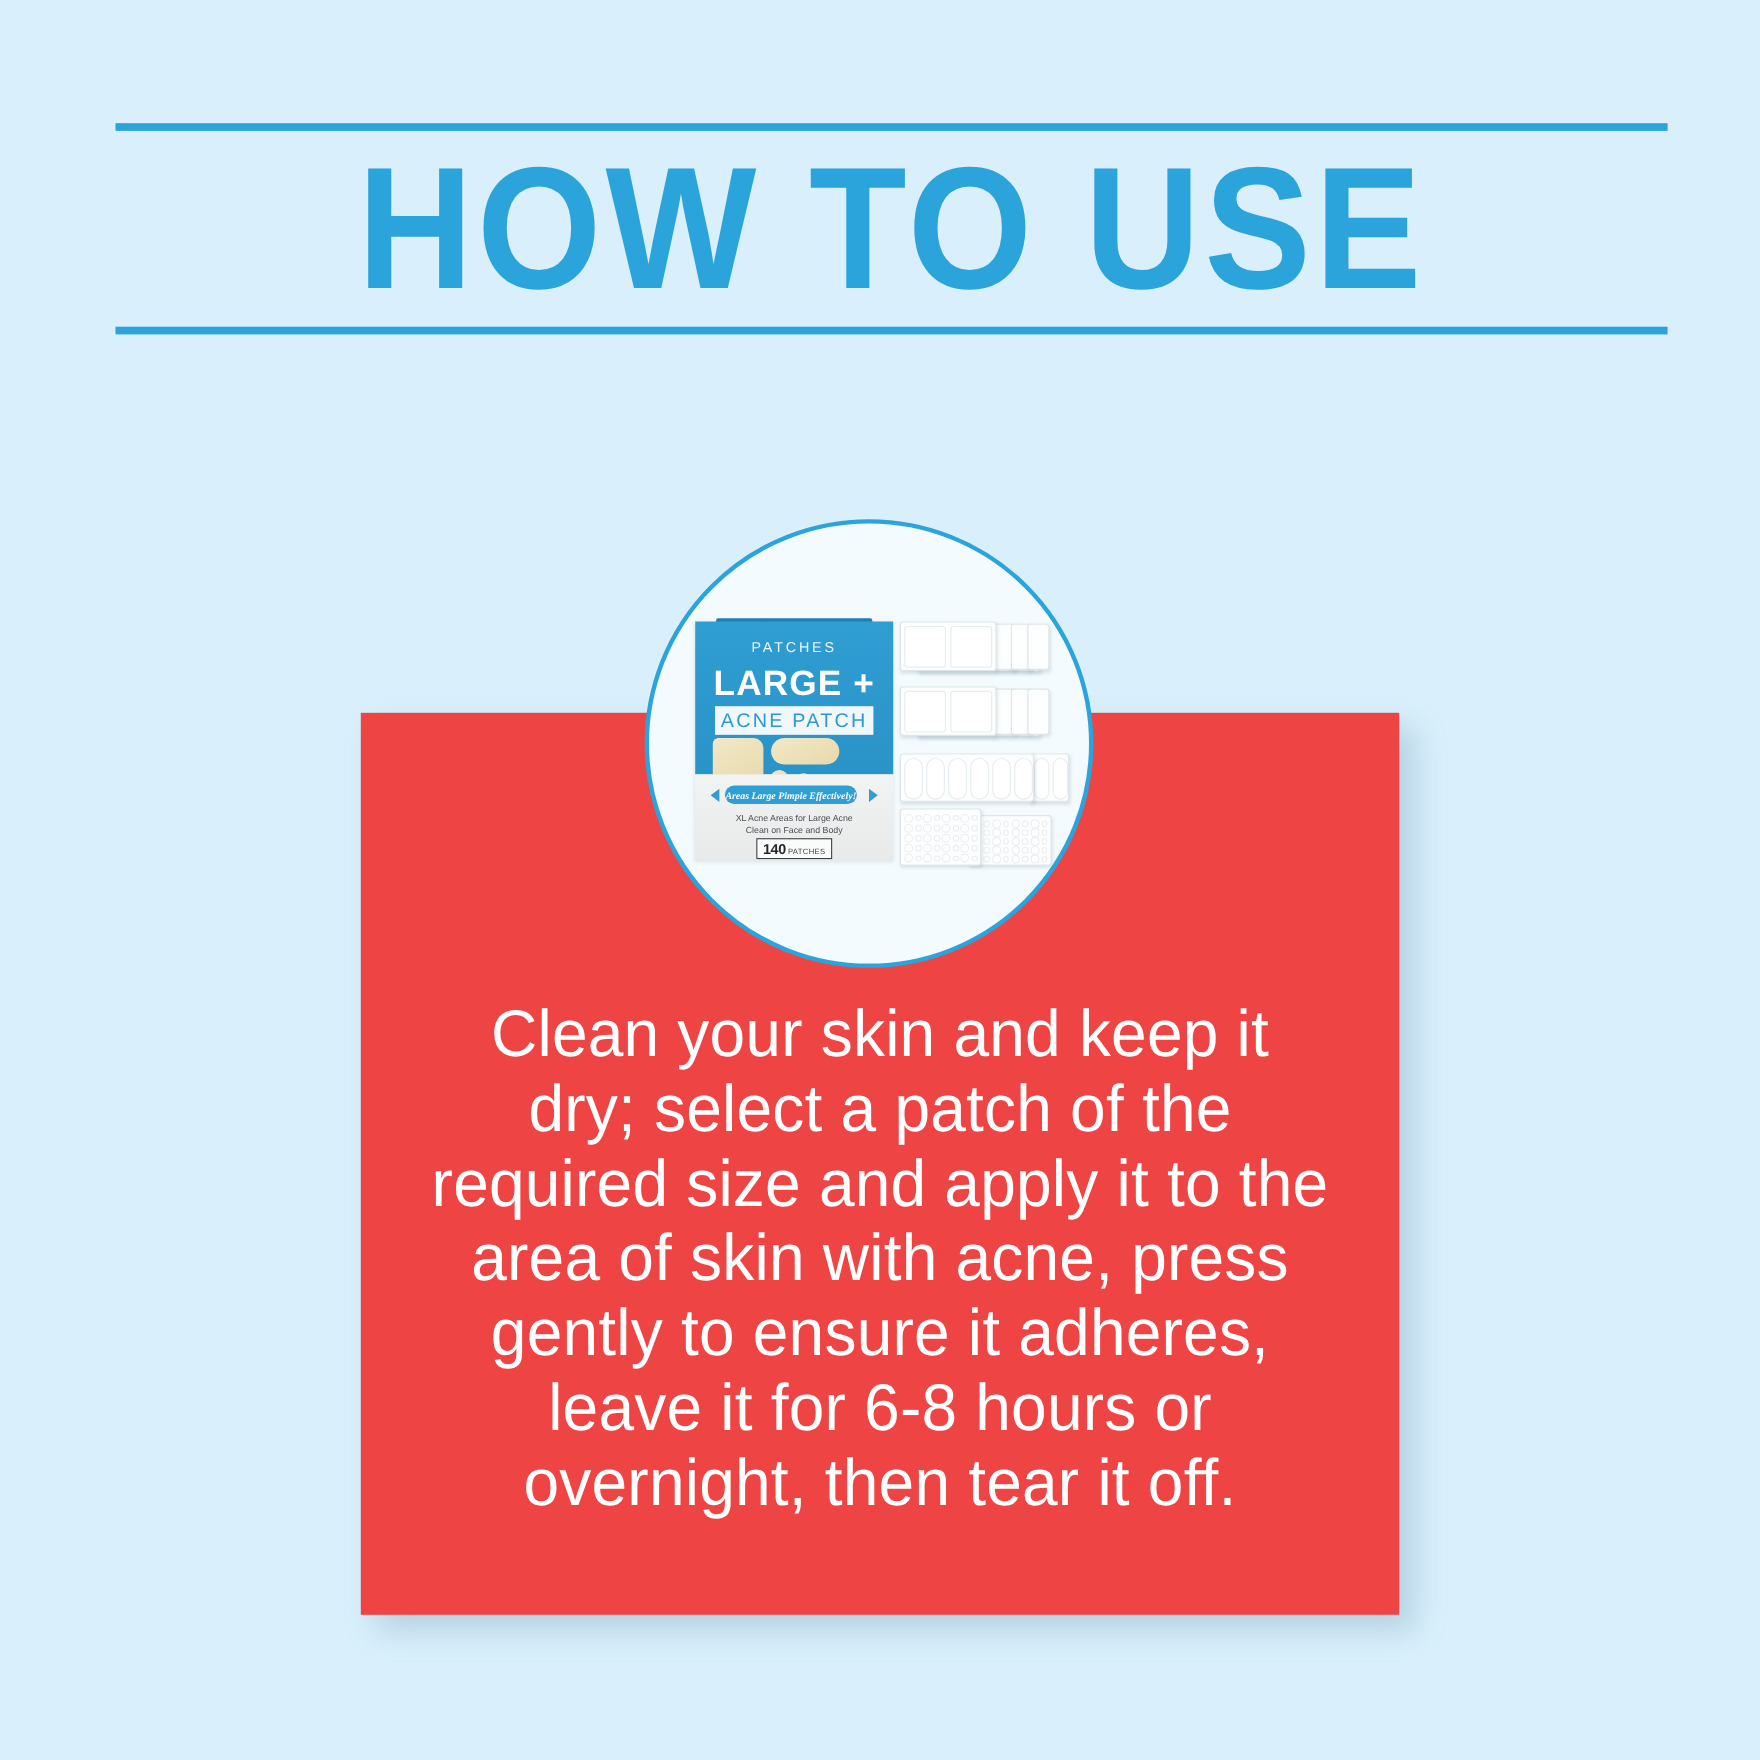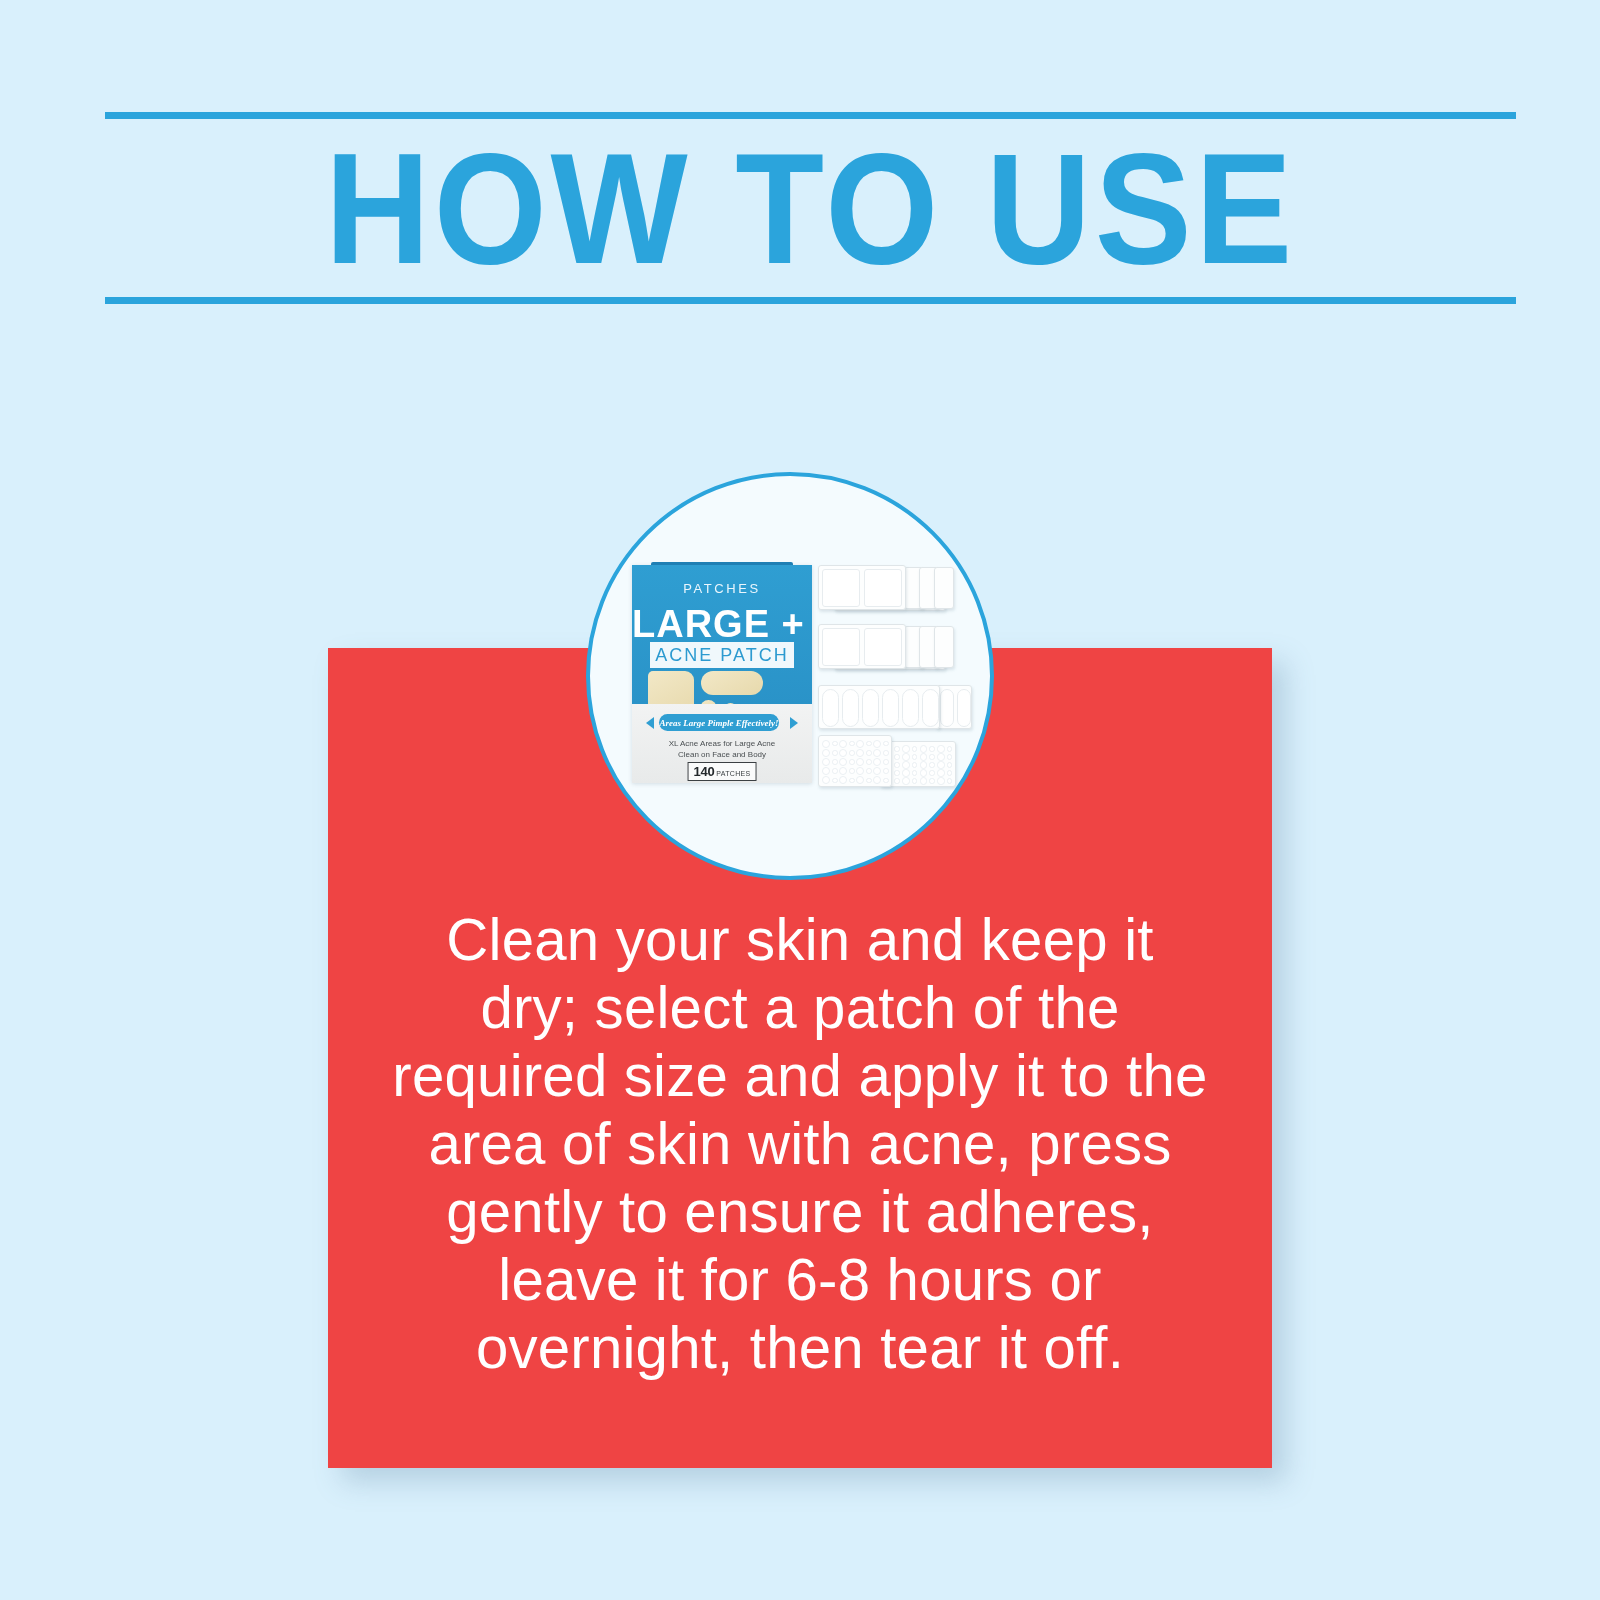--- a/index.html
+++ b/index.html
@@ -126,22 +126,23 @@
     text-align: center;
     color: #eaf6fd;
     font-size: 13px;
     letter-spacing: 2.6px;
     font-weight: 400;
   }
   .product-line1 {
     position: absolute;
     left: 0; top: 38px;
     width: 100%;
+    text-align: center;
     color: #ffffff;
-    font-size: 38px;
+    font-size: 32px;
     font-weight: bold;
     letter-spacing: 1px;
   }
   .product-line2-wrap {
     position: absolute;
     left: 18px;
     top: 77px;
     width: 144px;
     height: 26px;
     background: rgba(255,255,255,0.93);

